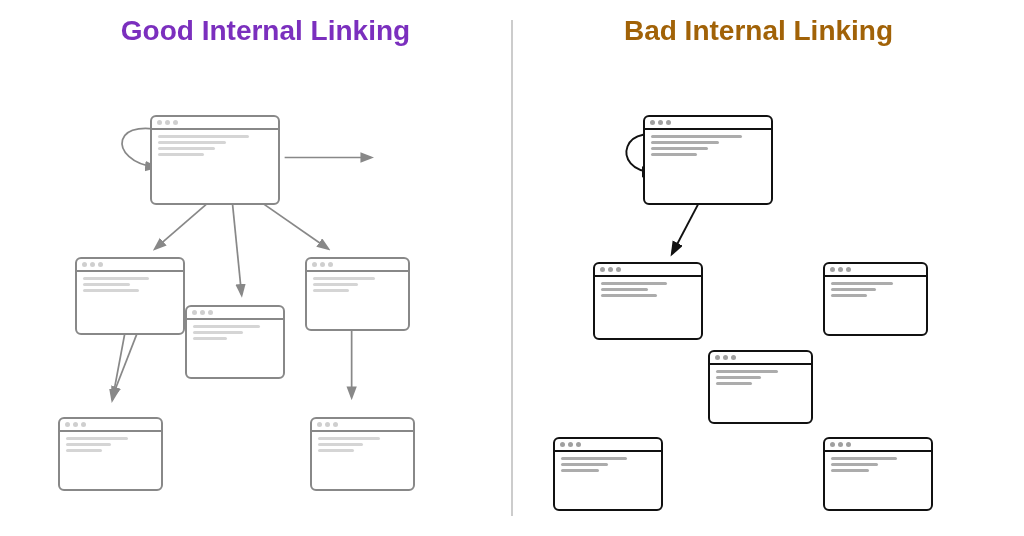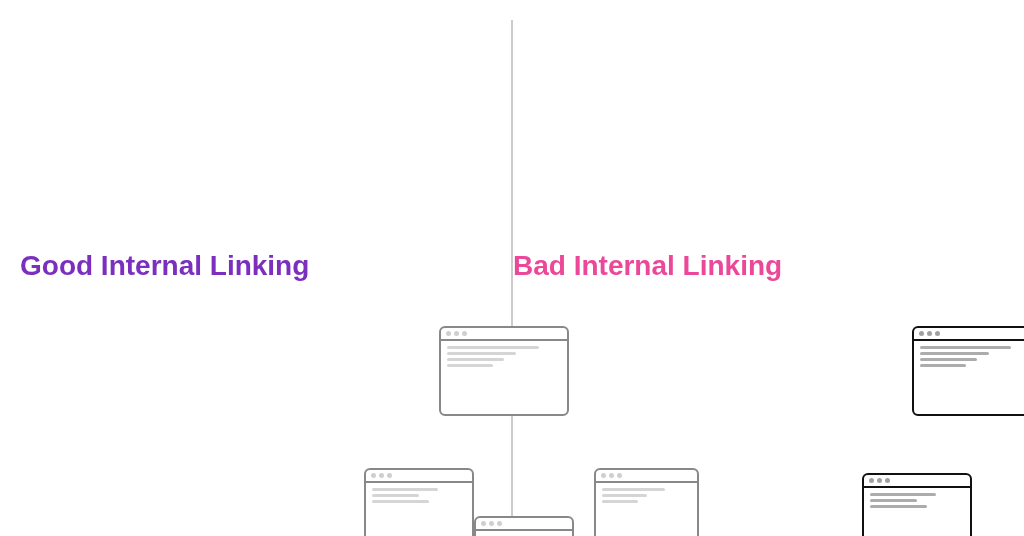--- a/index.html
+++ b/index.html
@@ -15,31 +15,32 @@
     }
     .main-container {
       display: flex;
       width: 100%;
       height: 100%;
       padding: 10px 20px;
     }
     .section {
       flex: 1;
       display: flex;
+      flex-direction: column;
       align-items: center;
       position: relative;
     }
     .section-title {
       font-size: 28px;
       font-weight: 900;
       margin-bottom: 10px;
       margin-top: 5px;
     }
     .good-title { color: #7B2FBE; }
-    .bad-title { color: #ec4899; }
+    .bad-title { color: #a16207; }
     .divider {
       width: 2px;
       background: #ccc;
       margin: 10px 0;
       align-self: stretch;
     }
 
     
     .browser {
       border-radius: 6px;

